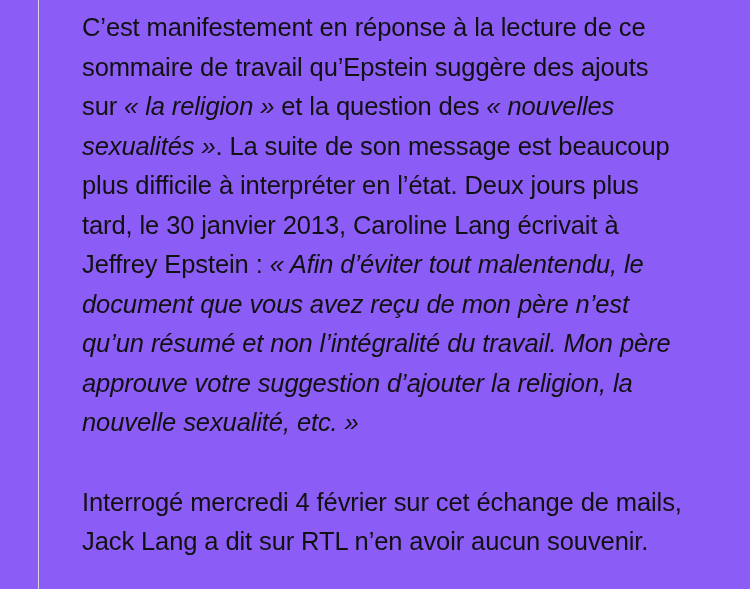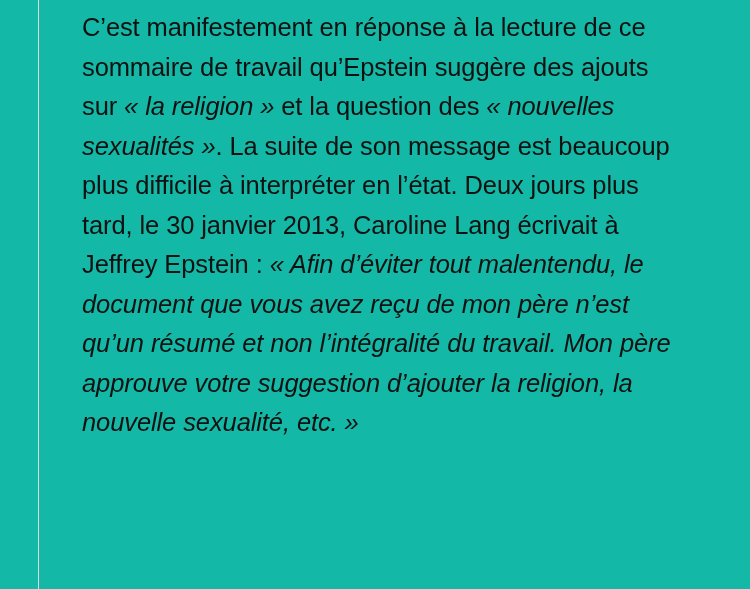--- a/index.html
+++ b/index.html
@@ -10,21 +10,21 @@
   body {
     width: 750px;
     height: 589px;
     overflow: hidden;
     font-family: "Liberation Sans", sans-serif;
   }
   .page {
     position: relative;
     width: 750px;
     height: 589px;
-    background: #14b8a6;
+    background: #8b5cf6;
     box-sizing: border-box;
   }
   
   .left-rule {
     position: absolute;
     left: 38px;
     top: 0;
     width: 1px;
     height: 589px;
     background: #d8d8d8;
@@ -53,15 +53,16 @@
 </style>
 </head>
 <body>
 
 <div class="page">
 
   <div class="left-rule"></div>
 
   <div class="article">
     <p class="para"><span>C’est manifestement en réponse à la lecture de ce sommaire de travail qu’Epstein suggère des ajouts sur </span><span class="it">« la religion »</span><span> et la question des </span><span class="it">« nouvelles sexualités »</span><span>. La suite de son message est beaucoup plus difficile à interpréter en l’état. Deux jours plus tard, le 30 janvier 2013, Caroline Lang écrivait à Jeffrey Epstein : </span><span class="it">« Afin d’éviter tout malentendu, le document que vous avez reçu de mon père n’est qu’un résumé et non l’intégralité du travail. Mon père approuve votre suggestion d’ajouter la religion, la nouvelle sexualité, etc. »</span></p>
+    <p class="para"><span>Interrogé mercredi 4 février sur cet échange de mails, Jack Lang a dit sur RTL n’en avoir aucun souvenir.</span></p>
   </div>
 
 </div>
 
 </body></html>

